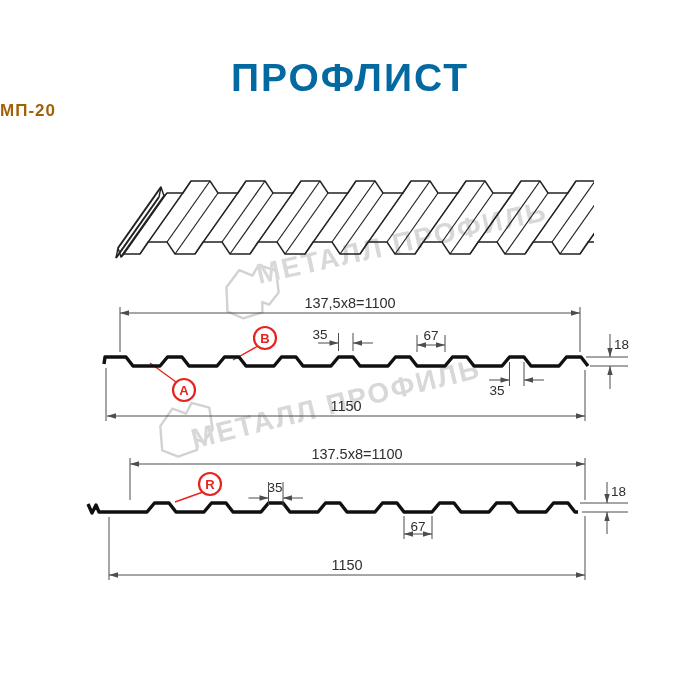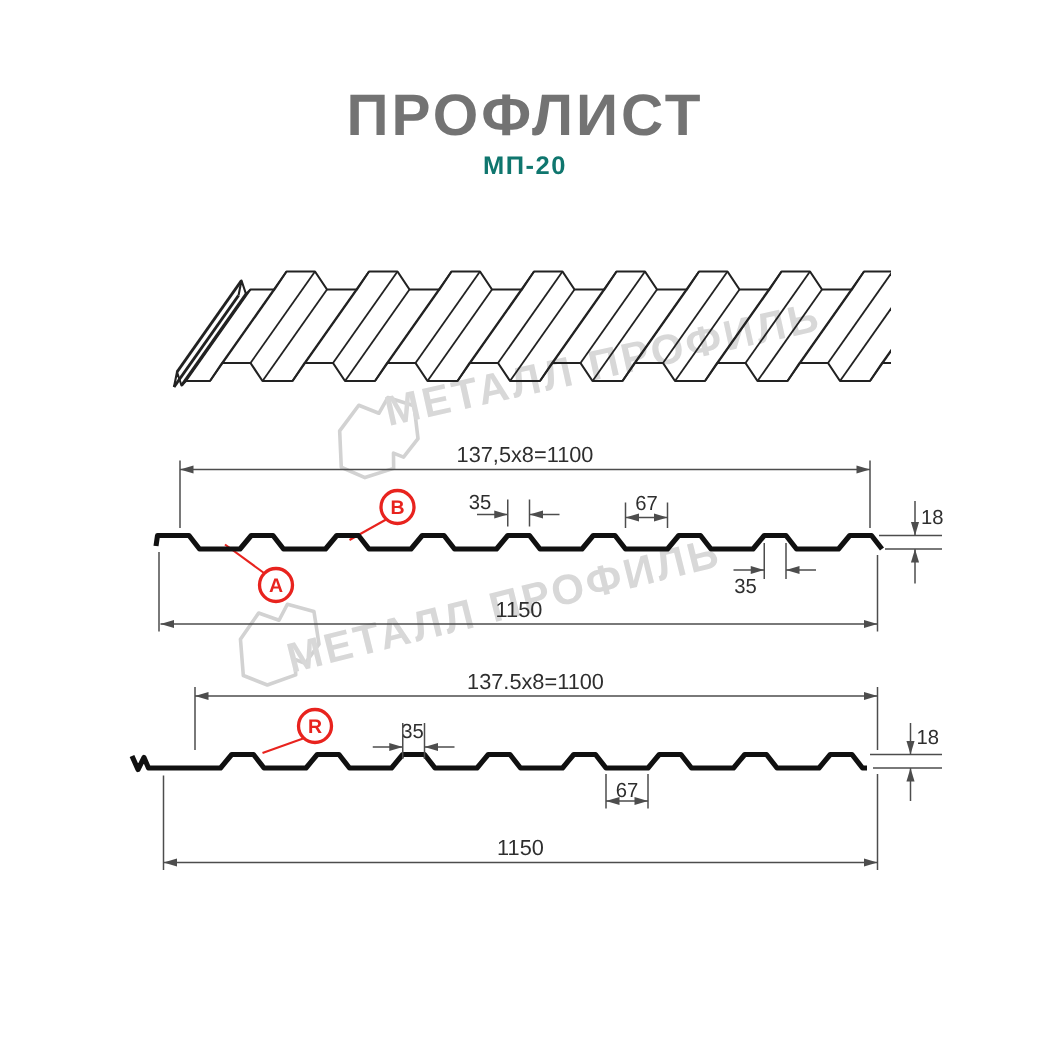--- a/index.html
+++ b/index.html
@@ -1,21 +1,21 @@
 <!DOCTYPE html>
 <html><head>
 <meta charset="utf-8">
 <style>
   html,body{margin:0;padding:0;}
   .page{position:relative;width:700px;height:700px;background:#ffffff;overflow:hidden;
         font-family:"Liberation Sans", sans-serif;}
   .title{position:absolute;top:56px;left:0;width:700px;text-align:center;
-         font-size:39px;font-weight:800;letter-spacing:2px;color:#737373;}
-  .subtitle{position:absolute;top:101px;left:0;width:700px;text-align:center;
-         font-size:17px;font-weight:600;letter-spacing:1px;color:#0f766e;}
+         font-size:39px;font-weight:800;letter-spacing:2px;color:#0369a1;}
+  .subtitle{position:absolute;top:101px;left:0;width:700px;
+         font-size:17px;font-weight:600;letter-spacing:1px;color:#a16207;}
   .footer{position:absolute;top:621px;left:0;width:700px;text-align:center;
          font-size:17px;font-weight:600;letter-spacing:.5px;color:#3b3b3b;}
   svg{position:absolute;top:0;left:0;}
   text.dim{font-family:"Liberation Sans", sans-serif;font-size:13.5px;fill:#2e2e2e;}
   text.dimbig{font-family:"Liberation Sans", sans-serif;font-size:14.5px;fill:#2e2e2e;}
   text.lbl{font-family:"Liberation Sans", sans-serif;font-size:13px;font-weight:600;}
   text.wm{font-family:"Liberation Sans", sans-serif;font-size:28px;font-weight:700;letter-spacing:2px;}
 </style>
 </head>
 <body>

